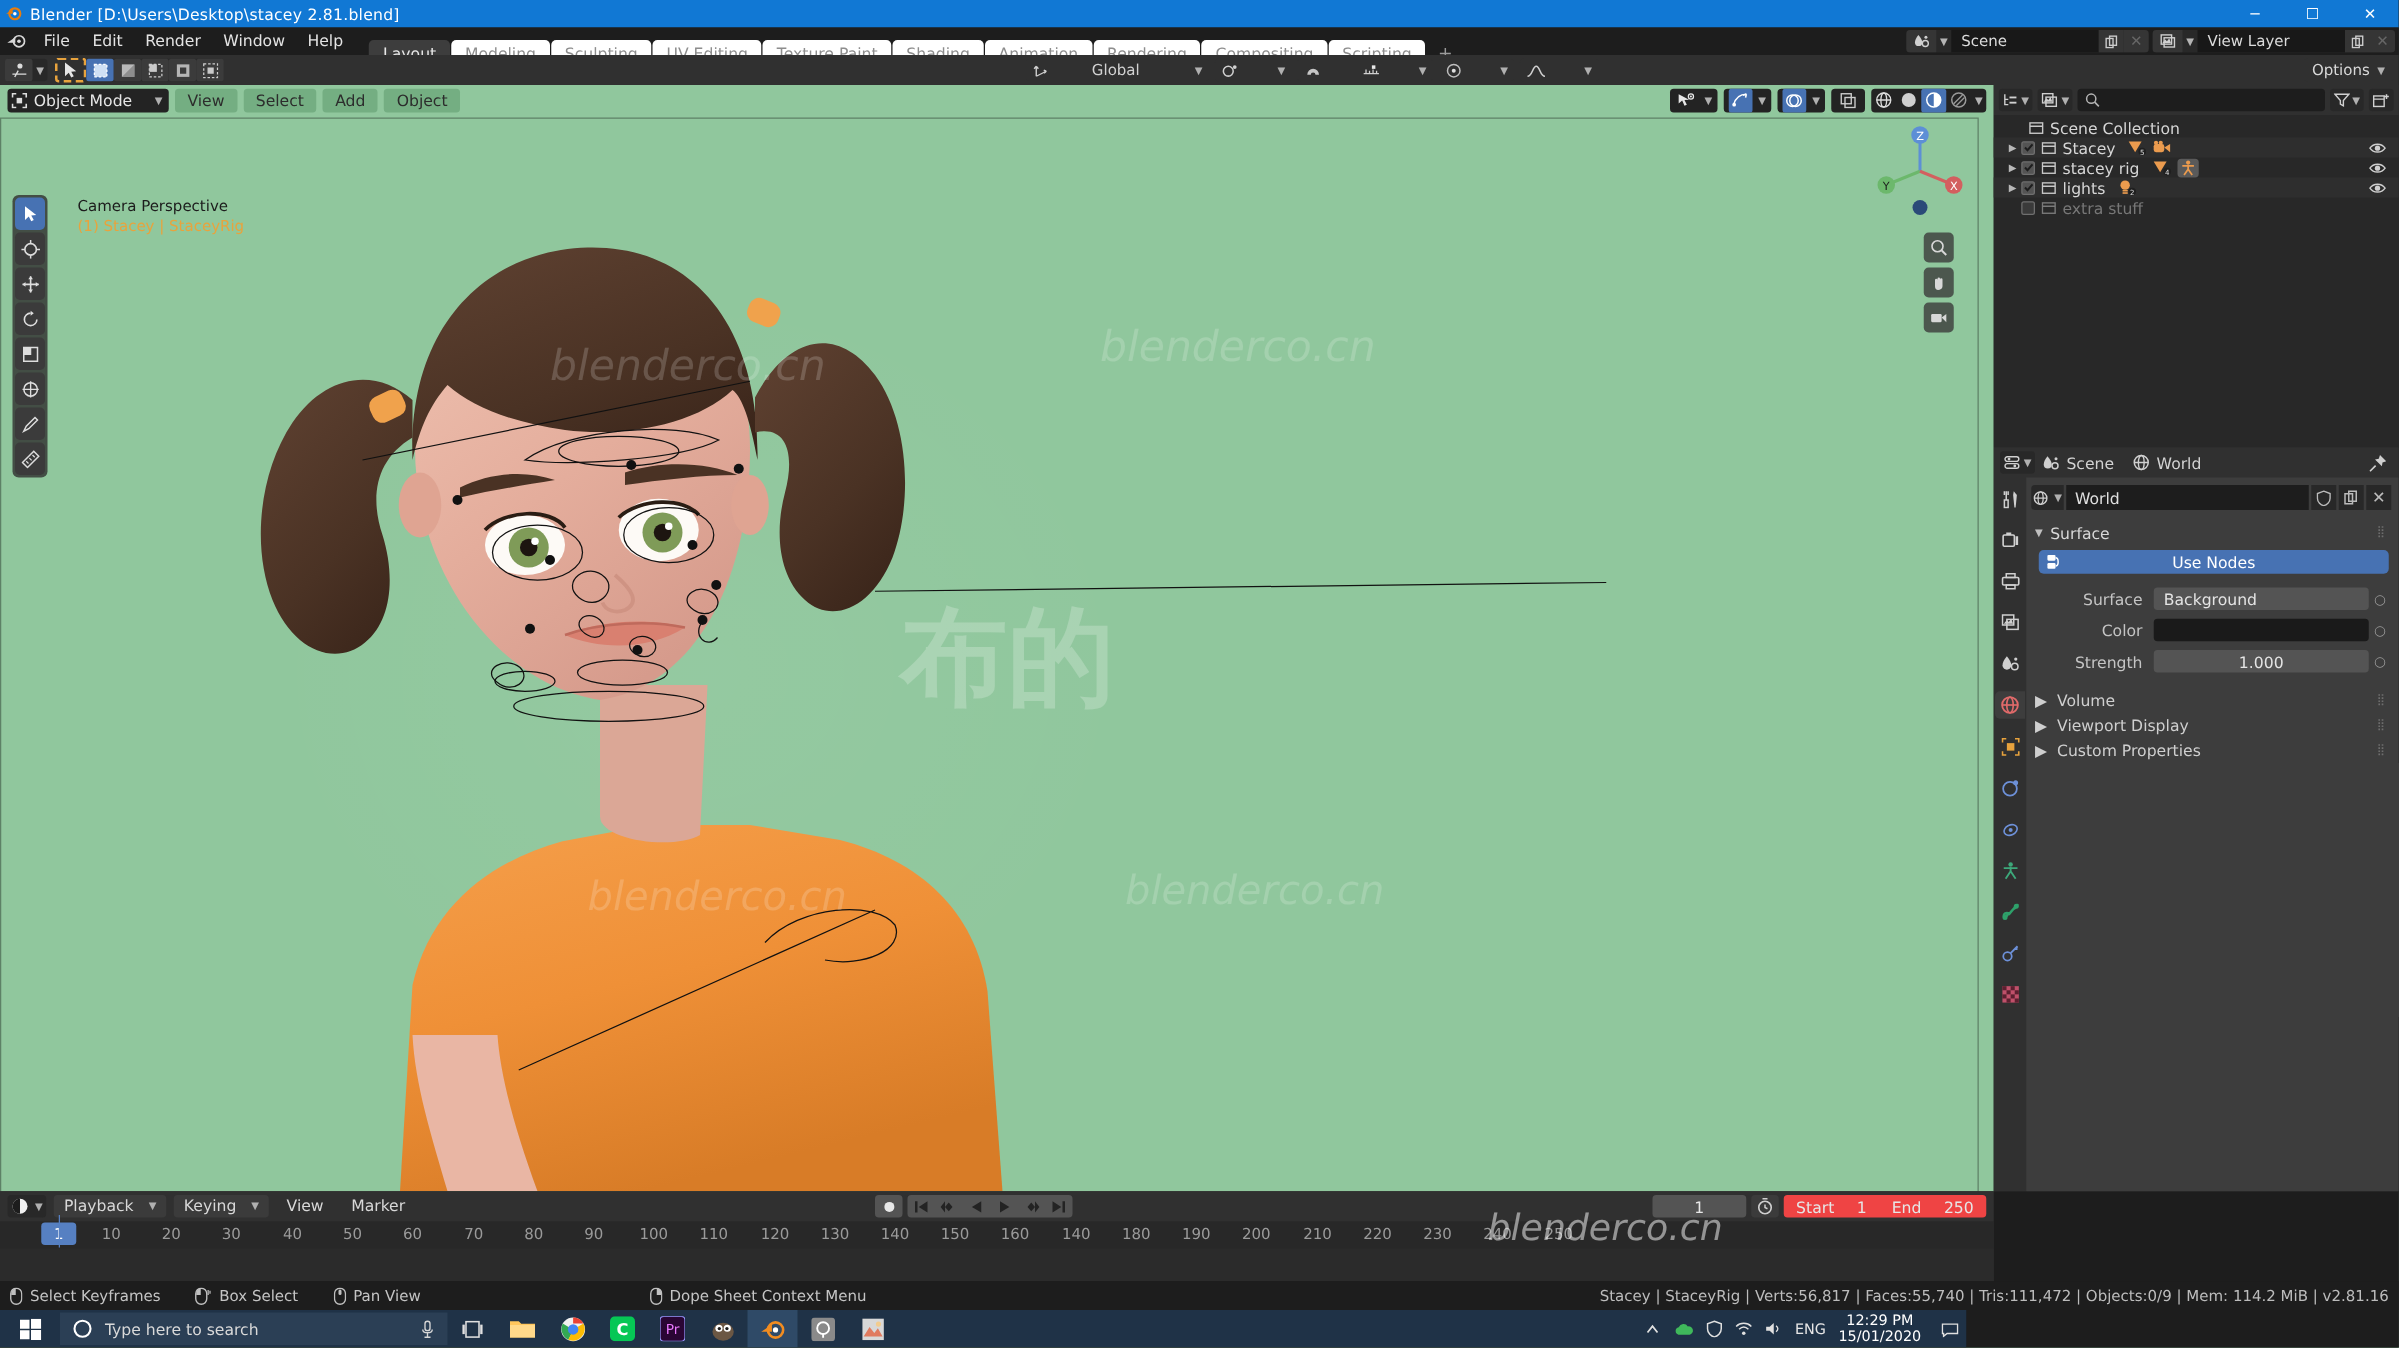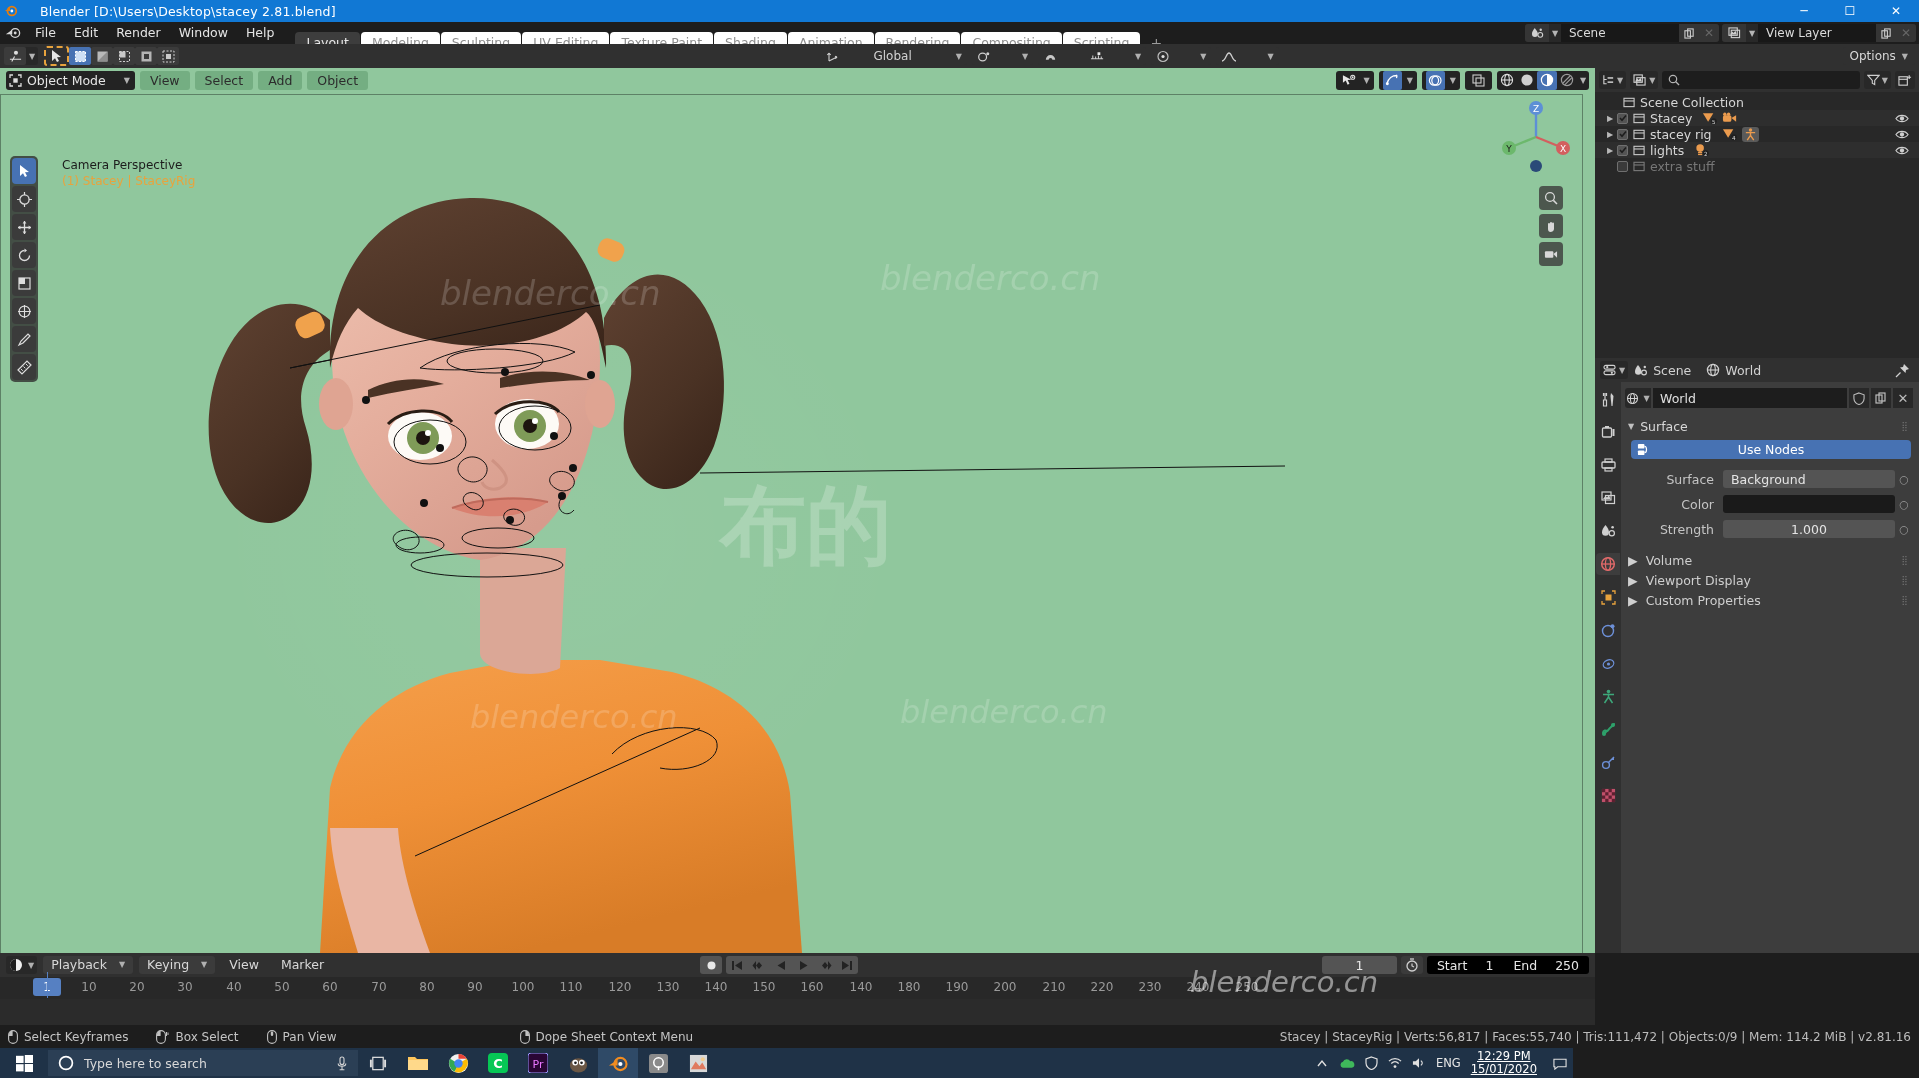--- a/index.html
+++ b/index.html
@@ -11,21 +11,21 @@
     -webkit-font-smoothing:antialiased;
   }
   .app { position:relative; width:1919px; height:1078px; }
 
   
   .titlebar {
     position:absolute; left:0; top:0; width:1919px; height:22px;
     background:#1178d4; display:flex; align-items:center;
   }
   .titlebar .tb-icon { width:22px; height:22px; display:flex; align-items:center; justify-content:center; }
-  .titlebar .tb-text { font-size:12.5px; color:#fff; margin-left:18px; letter-spacing:.2px; }
+  .titlebar .tb-text { font-size:12.5px; color:#fff; margin-left:2px; letter-spacing:.2px; }
   .tb-buttons { margin-left:auto; display:flex; height:22px; }
   .tb-btn { width:46px; height:22px; display:flex; align-items:center; justify-content:center;
             color:#fff; font-size:12px; }
 
   
   .topbar {
     position:absolute; left:0; top:22px; width:1919px; height:22px;
     background:#1d1d1d; display:flex; align-items:center; white-space:nowrap;
   }
   .blender-logo { width:26px; display:flex; justify-content:center; align-items:center; }
@@ -161,21 +161,21 @@
              display:flex; align-items:center; gap:10px;}
   .tl-menu.plain { background:transparent; }
   .tl-playback { position:absolute; left:700px; top:3px; display:flex; align-items:center; gap:4px;}
   .pb-rec { width:22px; height:18px; background:#545454; border-radius:3px; display:flex; align-items:center; justify-content:center;}
   .pb-group { display:flex; height:18px; background:#545454; border-radius:3px; overflow:hidden; }
   .pb-btn { width:22px; height:18px; display:flex; align-items:center; justify-content:center; }
   .tl-right { position:absolute; right:6px; top:3px; display:flex; align-items:center; gap:4px;}
   .tl-frame { width:75px; height:18px; background:#545454; border-radius:3px; display:flex; align-items:center; justify-content:center;
               font-size:12.5px; color:#e8e8e8;}
   .tl-auto { width:22px; height:18px; background:#3b3b3b; border-radius:3px; display:flex; align-items:center; justify-content:center;}
-  .tl-range { display:flex; height:18px; background:#000000; border-radius:3px; overflow:hidden;}
+  .tl-range { display:flex; height:18px; background:#ef4444; border-radius:3px; overflow:hidden;}
   .tl-range .rl { display:flex; align-items:center; gap:18px; padding:0 10px; font-size:12.5px; color:#e6e6e6; height:18px;}
   .tl-scrub { position:absolute; left:0; top:24px; width:1595px; height:22px; background:#282828; }
   .tl-tick { position:absolute; top:3px; font-size:12px; color:#9a9a9a; transform:translateX(-50%);}
   .tl-cf { position:absolute; top:1px; height:18px; background:#5680c2; border-radius:3px; color:#fff; font-size:12px;
           display:flex; align-items:center; justify-content:center; width:28px; }
   .tl-cf-line { position:absolute; top:19px; width:1px; height:26px; background:#5680c2;}
   .tl-body { position:absolute; left:0; top:46px; width:1595px; height:26px; background:#2b2b2b;}
 
   
   .statusbar { position:absolute; left:0; top:1025px; width:1919px; height:23px; background:#1d1d1d;
@@ -186,21 +186,21 @@
   
   .taskbar { position:absolute; left:0; top:1048px; width:1573px; height:30px; background:#1f3247; display:flex; align-items:center;}
   .tb-start { width:48px; height:30px; display:flex; align-items:center; justify-content:center;}
   .tb-search { width:310px; height:26px; background:#ffffff1a; display:flex; align-items:center; padding:0 10px; gap:10px;
                background:#2b3f55; }
   .tb-search .ph { color:#d9d9d9; font-size:12.5px; }
   .tb-icons { display:flex; align-items:center; height:30px; }
   .tb-app { width:40px; height:30px; display:flex; align-items:center; justify-content:center; position:relative;}
   .tb-app.active { background:#2f4a67; }
   .tray { margin-left:auto; display:flex; align-items:center; gap:10px; padding-right:6px; color:#e6e6e6; font-size:11.5px;}
-  .clock { text-align:center; line-height:13px; font-size:11.5px; color:#fff; padding-right:6px;text-decoration:underline;}
+  .clock { text-align:center; line-height:13px; font-size:11.5px; color:#fff; padding-right:6px;}
   .tray-btn { display:flex; align-items:center; justify-content:center; }
 
   svg { display:block; }
 </style>
 </head>
 <body>
 
 <div class="app">
 
   <div class="titlebar">

